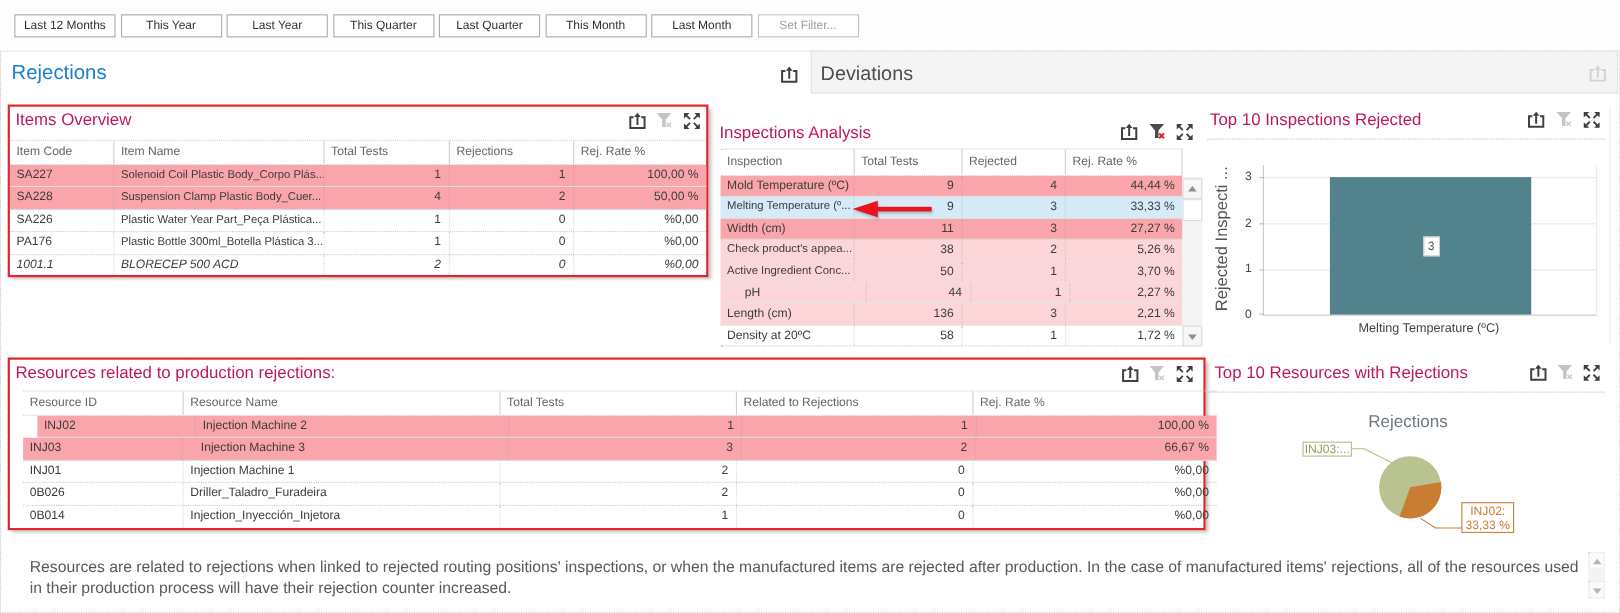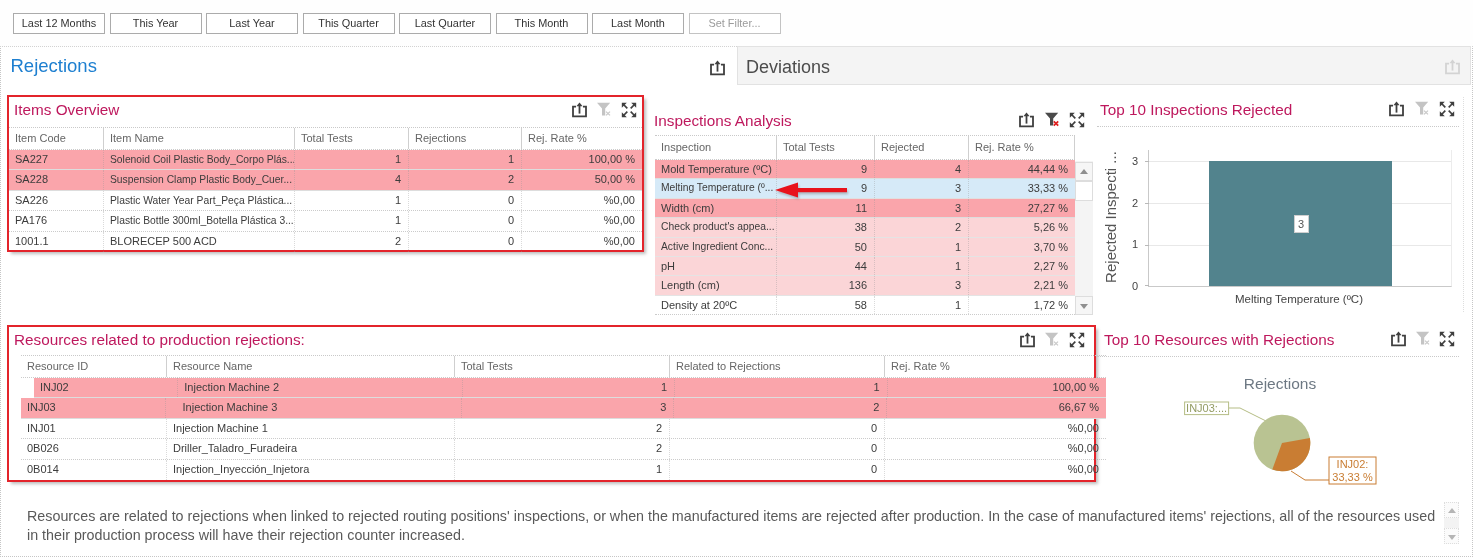--- a/index.html
+++ b/index.html
@@ -117,21 +117,21 @@
       <div class="tc r bsep" style="width:113px;">0</div>
       <div class="tc r" style="width:120px;">%0,00</div>
     </div>
     <div class="trow" style="height:20.5px;line-height:19.5px;">
       <div class="tc bsep" style="width:95px;">PA176</div>
       <div class="tc sm bsep" style="width:191px;">Plastic Bottle 300ml_Botella Plástica 3...</div>
       <div class="tc r bsep" style="width:114px;">1</div>
       <div class="tc r bsep" style="width:113px;">0</div>
       <div class="tc r" style="width:120px;">%0,00</div>
     </div>
-    <div class="trow" style="height:20.5px;line-height:19.5px;border-bottom:none;">
+    <div class="trow" style="height:20.5px;line-height:19.5px;border-bottom:none;font-style:italic;">
       <div class="tc bsep" style="width:95px;">1001.1</div>
       <div class="tc bsep" style="width:191px;">BLORECEP 500 ACD</div>
       <div class="tc r bsep" style="width:114px;">2</div>
       <div class="tc r bsep" style="width:113px;">0</div>
       <div class="tc r" style="width:120px;">%0,00</div>
     </div>
   </div>
 </div>
 
 <div class="panel" style="left:653px;top:106px;width:440px;height:215px;">
@@ -187,21 +187,21 @@
       <div class="tc r bsep" style="width:98px;">38</div>
       <div class="tc r bsep" style="width:94px;">2</div>
       <div class="tc r" style="width:106px;">5,26 %</div>
     </div>
     <div class="trow bg-lp" style="height:19.4px;line-height:18.4px;">
       <div class="tc sm bsep" style="width:122px;">Active Ingredient Conc...</div>
       <div class="tc r bsep" style="width:98px;">50</div>
       <div class="tc r bsep" style="width:94px;">1</div>
       <div class="tc r" style="width:106px;">3,70 %</div>
     </div>
-    <div class="trow bg-lp" style="height:19.4px;line-height:18.4px;">
+    <div class="trow bg-lp" style="height:19.4px;line-height:18.4px;padding-left:16px;">
       <div class="tc bsep" style="width:122px;">pH</div>
       <div class="tc r bsep" style="width:98px;">44</div>
       <div class="tc r bsep" style="width:94px;">1</div>
       <div class="tc r" style="width:106px;">2,27 %</div>
     </div>
     <div class="trow bg-lp" style="height:19.4px;line-height:18.4px;">
       <div class="tc bsep" style="width:122px;">Length (cm)</div>
       <div class="tc r bsep" style="width:98px;">136</div>
       <div class="tc r bsep" style="width:94px;">3</div>
       <div class="tc r" style="width:106px;">2,21 %</div>

